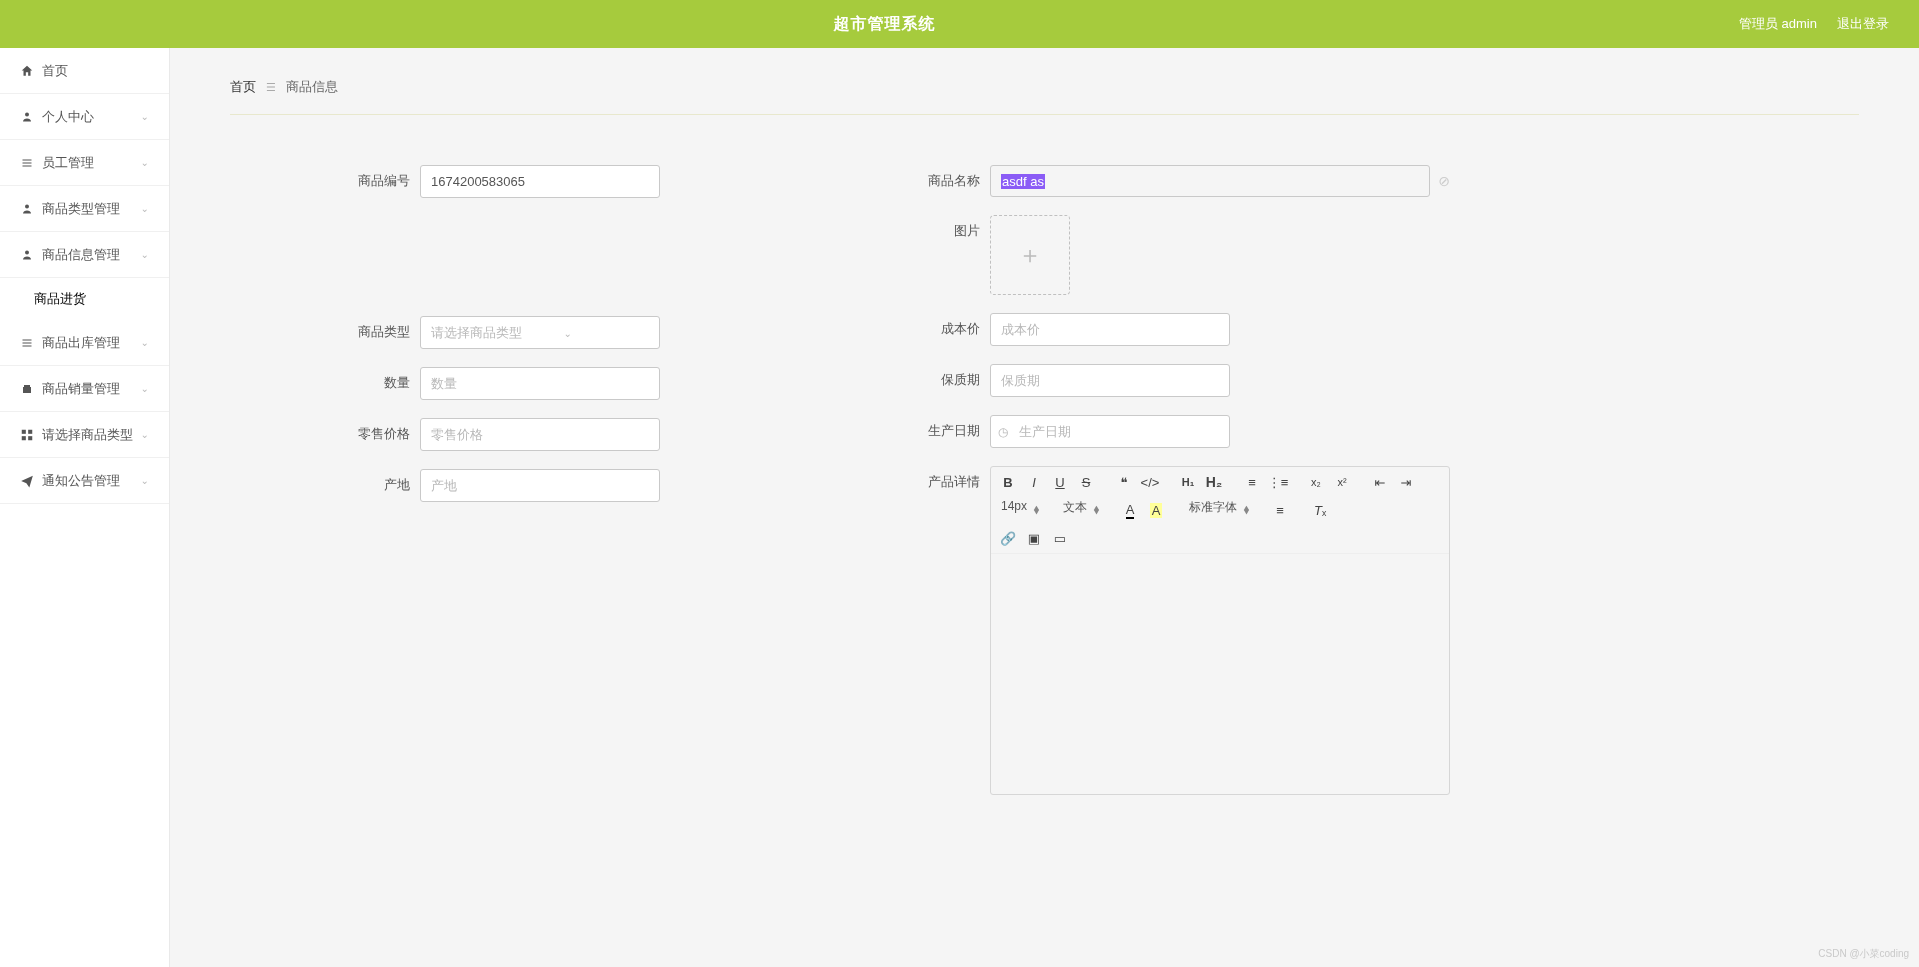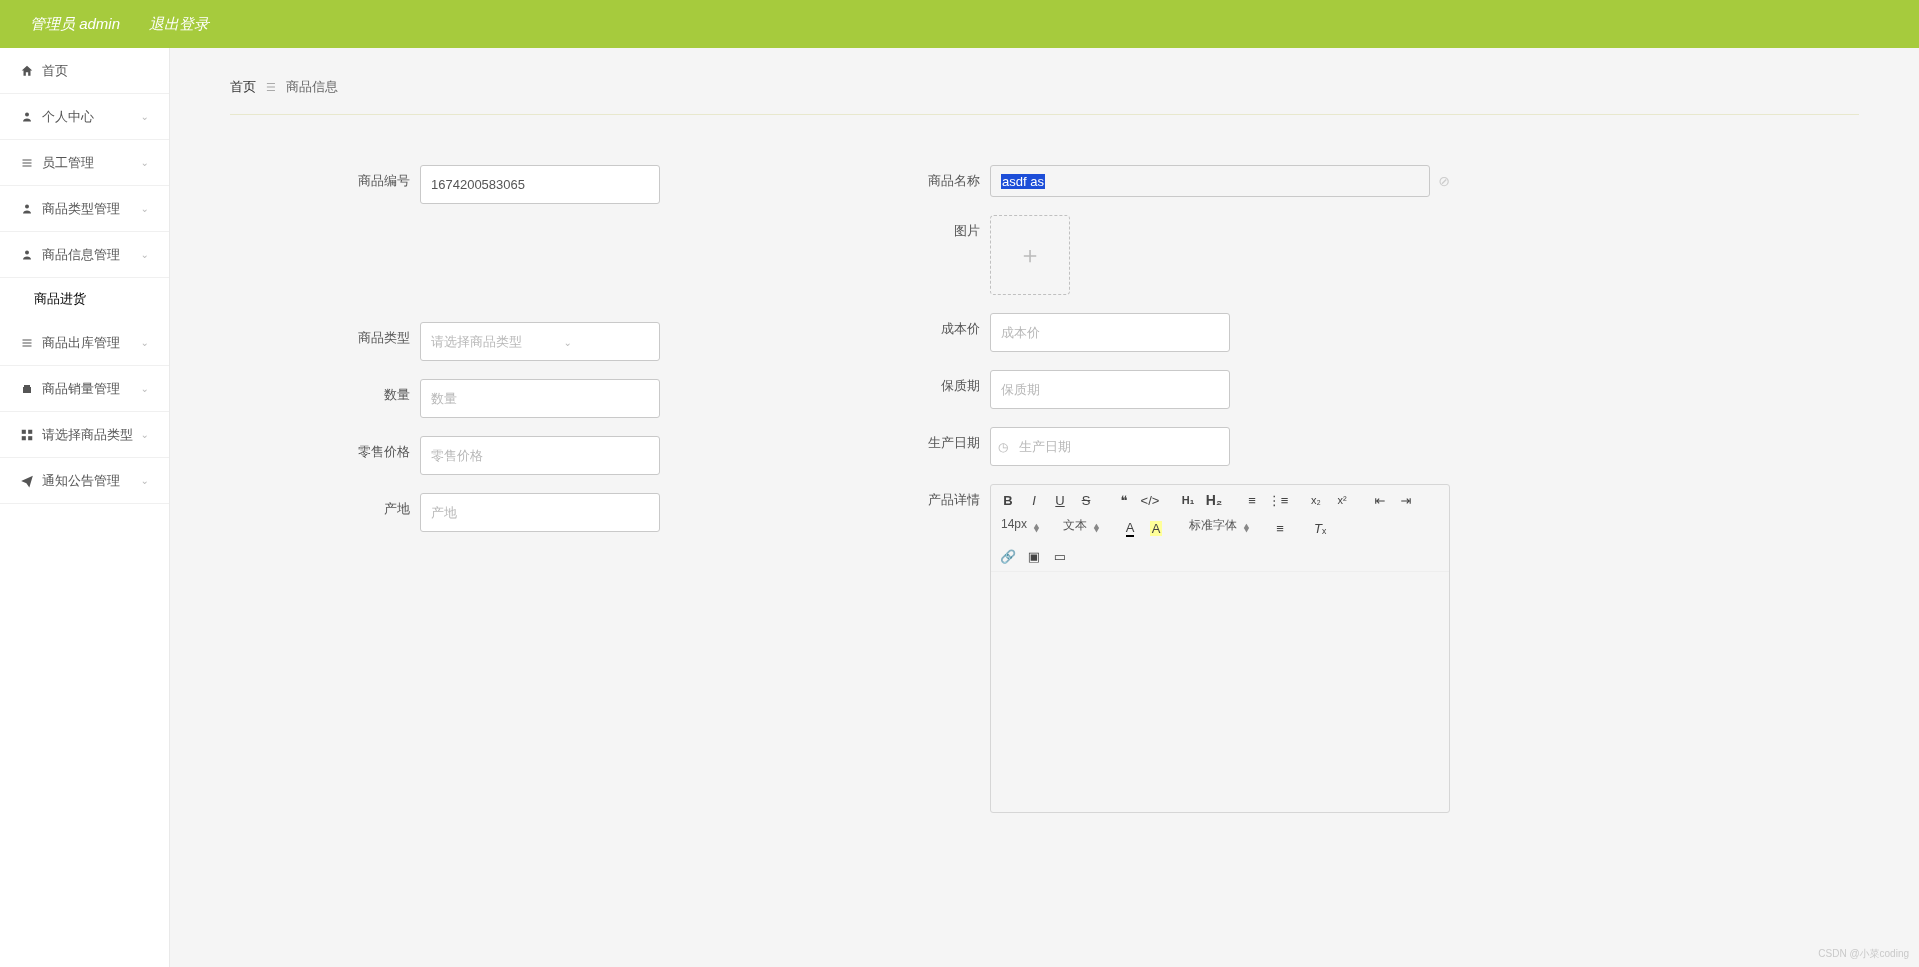--- a/index.html
+++ b/index.html
@@ -1,64 +1,65 @@
 <!DOCTYPE html>
 <html><head>
 <meta charset="utf-8">
 <style>
   * { box-sizing: border-box; margin: 0; padding: 0; }
   body { font-family: "Microsoft YaHei", Arial, sans-serif; background: #f5f5f5; font-size: 13px; color: #555; }
   .header { background: #a6cb3d; color: #fff; height: 48px; display: flex; align-items: center; padding: 0 30px; position: fixed; top:0; left:0; right:0; z-index:10;}
   .header-title { flex:1; text-align:center; font-size:16px; font-weight: bold; letter-spacing: 1px;}
-  .header-right { display:flex; gap:29px; font-size:15px;font-style:italic;}
+  .header-right { display:flex; gap:20px; font-size:13px;}
   .header-right span { cursor:pointer; }
   .sidebar { position:fixed; top:48px; left:0; width:170px; bottom:0; background:#fff; border-right:1px solid #e9e9e9;}
   .side-item { display:flex; align-items:center; padding:0 20px; height:46px; border-bottom:1px solid #f0f0f0; cursor:pointer; color:#555;}
   .side-item .icon { width:14px; height:14px; margin-right:8px; display:inline-flex; align-items:center; justify-content:center;}
   .side-item .chev { margin-left:auto; font-size:10px; color:#bbb;}
   .side-sub { padding-left:34px; height:42px; display:flex; align-items:center; color:#000000; cursor:pointer;}
   .main { margin-left:170px; margin-top:48px; padding:30px 60px;}
   .breadcrumb { display:flex; align-items:center; gap:10px; padding-bottom:18px; border-bottom:1px solid #e8e8cd; margin-bottom:50px; color:#666;}
   .breadcrumb .home { color:#333; font-weight:500;}
   .breadcrumb .sep { color:#aaa; font-size:11px;}
   .form-area { display:grid; grid-template-columns: 1fr 1fr; gap:0 60px; max-width:1100px; margin-left:120px;}
   .row { display:flex; align-items:flex-start; margin-bottom:18px;}
   .lbl { width:70px; text-align:right; padding-right:10px; color:#555; font-size:13px; line-height:32px; flex-shrink:0;}
   .control { flex:1; }
-  input.text, .select { height:39px; border:1px solid #c9c9c9; border-radius:3px; padding:0 10px; font-size:13px; color:#555; background:#fff; width:100%; }
+  input.text, .select { height:33px; border:1px solid #c9c9c9; border-radius:3px; padding:0 10px; font-size:13px; color:#555; background:#fff; width:100%; }
   input.text::placeholder { color:#b8b8b8; }
   .select-wrap { position:relative; width:160px;}
   .select-wrap .text { width:100%; color:#b8b8b8;}
   .select-wrap .arrow { position:absolute; right:8px; top:50%; transform:translateY(-50%); font-size:10px; color:#bbb;}
   .left-col .row .control input.text { width:240px;}
   .right-col .row .control input.text { width:240px;}
   .upload-box { width:80px; height:80px; border:1px dashed #c0c0c0; border-radius:4px; display:flex; align-items:center; justify-content:center; cursor:pointer; color:#bbb; font-size:24px; font-weight:300;}
   .upload-hint { color:#aaa; font-size:12px; margin-top:8px;}
   .date-wrap { position:relative; width:160px;}
   .date-wrap .text { width:100%; padding-left:28px; color:#b8b8b8;}
   .date-wrap .clk { position:absolute; left:8px; top:50%; transform:translateY(-50%); color:#bbb; font-size:12px;}
-  .selected-text { background:#1d4ed8; color:#fff; padding:0 1px;}
+  .selected-text { background:#8b5cf6; color:#fff; padding:0 1px;}
   .clear-icon { margin-left:8px; color:#ccc; font-size:14px;}
   .editor { border:1px solid #d6d6d6; border-radius:3px; width:460px;}
   .toolbar { border-bottom:1px solid #eee; padding:4px 6px; display:flex; flex-wrap:wrap; align-items:center; gap:6px;}
   .tb-row { display:flex; align-items:center; gap:4px; flex-wrap:wrap; width:100%;}
   .tb-btn { width:22px; height:22px; display:inline-flex; align-items:center; justify-content:center; cursor:pointer; font-size:13px; color:#444; border-radius:2px;}
   .tb-sel { border:none; background:transparent; font-size:12px; height:22px; padding:0 14px 0 4px; cursor:pointer; position:relative;}
   .tb-sel-wrap { position:relative; display:inline-flex; align-items:center;text-align:right;}
   .tb-sel-wrap::after { content:"◆"; font-size:7px; transform:scaleY(1.6); color:#888; position:absolute; right:2px;}
   .editor-body { min-height:240px; padding:10px;}
   .watermark { position:fixed; right:10px; bottom:6px; color:#c9c9c9; font-size:10px;}
   .name-field-wrap { display:flex; align-items:center; width:260px;}
   .name-input { flex:1; height:32px; border:1px solid #c9c9c9; border-radius:3px; padding:0 10px; display:flex; align-items:center; color:#555;}
   svg { display:block; }
 </style>
 </head>
 <body>
 
 <div class="header">
+  <div class="header-title">超市管理系统</div>
   <div class="header-right">
     <span>管理员 admin</span>
     <span>退出登录</span>
   </div>
 </div>
 
 <div class="sidebar">
   <div class="side-item">
     <span class="icon">
         <svg width="14" height="14" viewBox="0 0 24 24" fill="#555">

